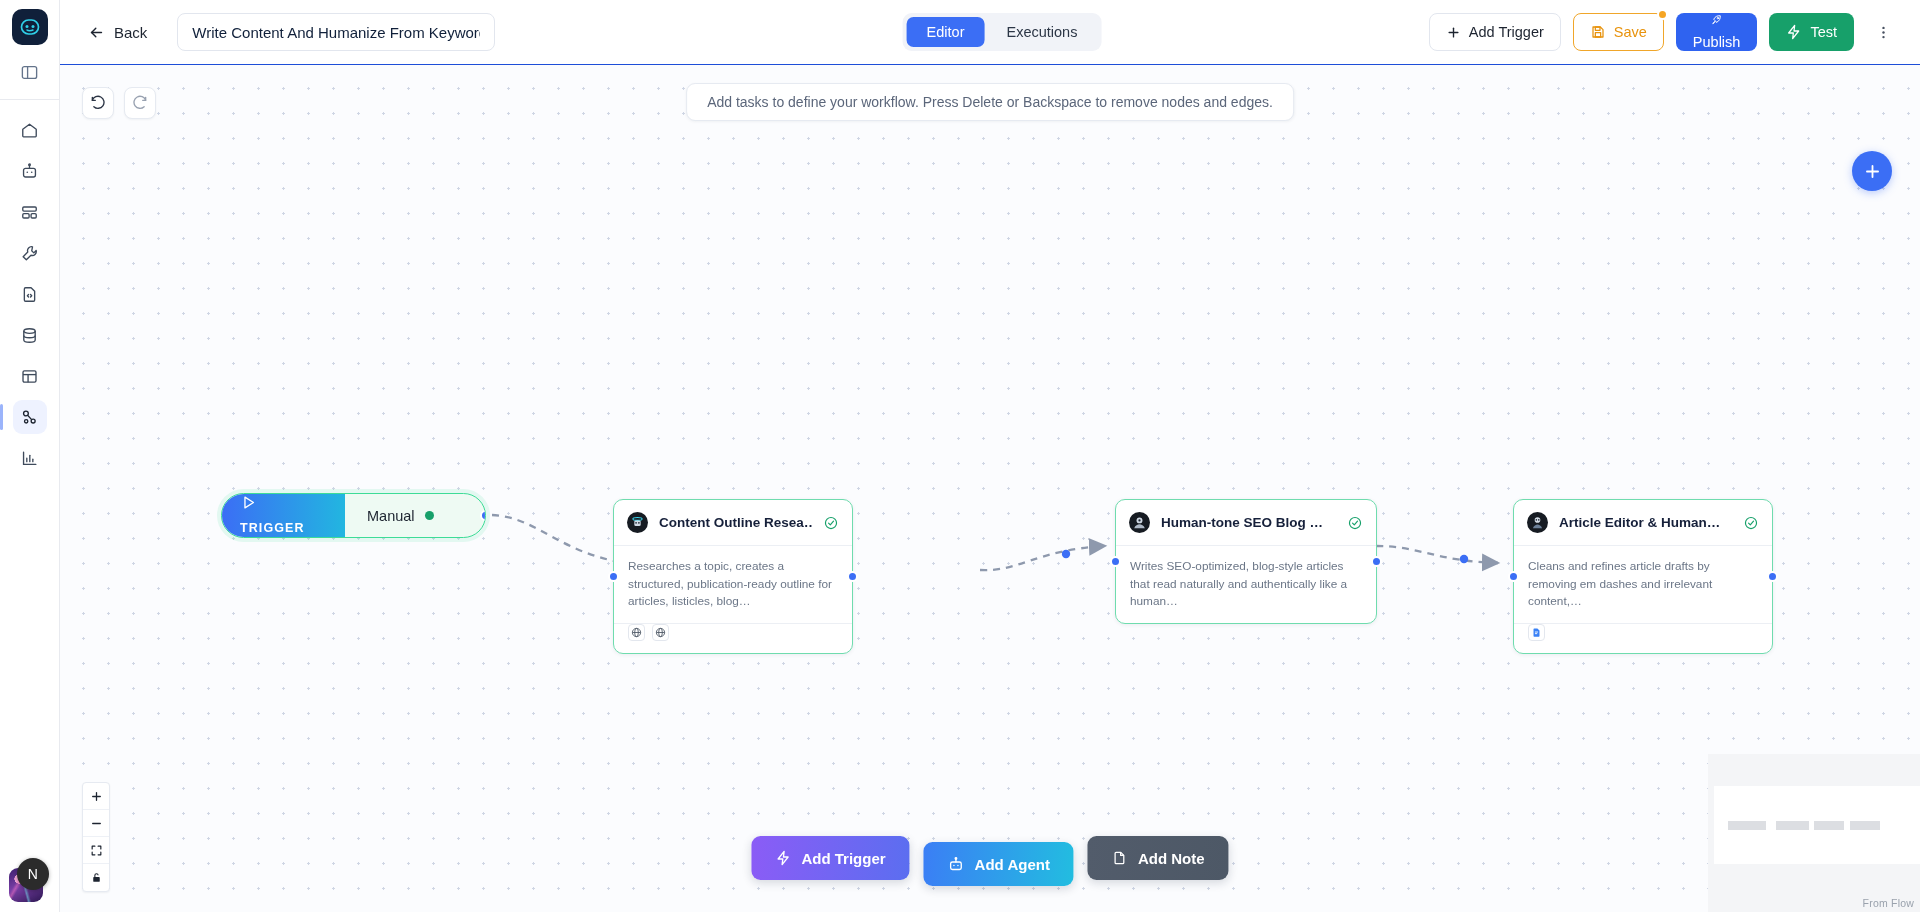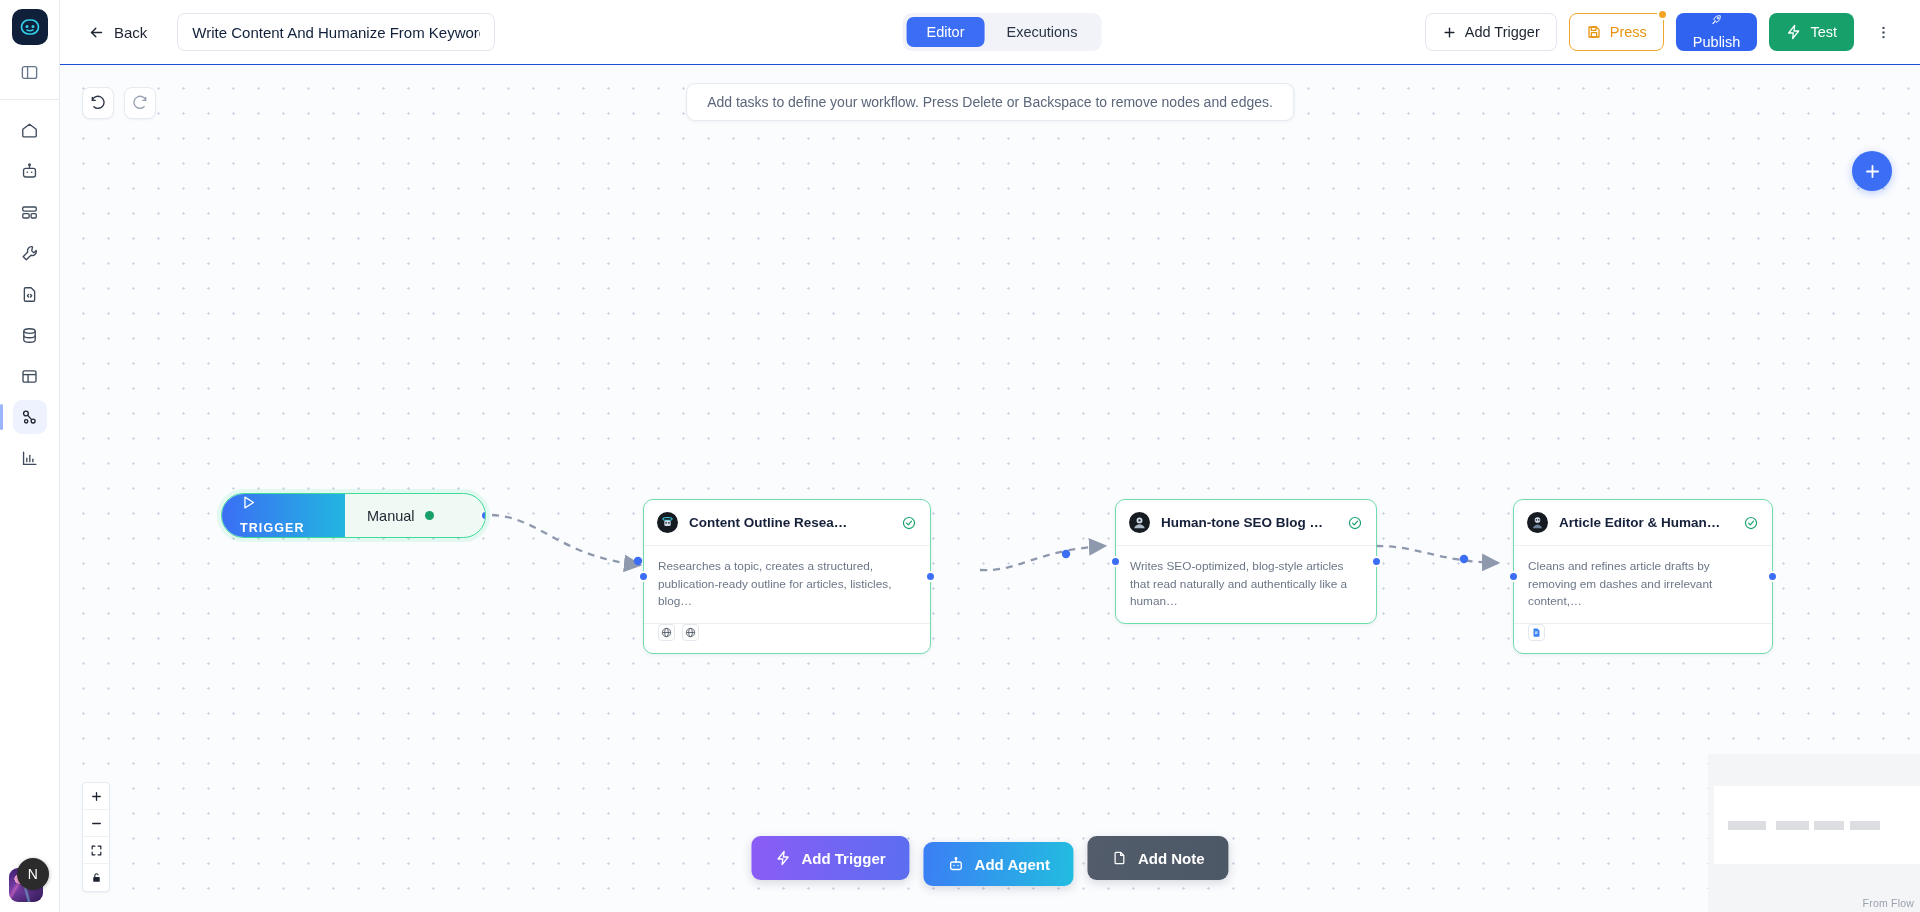--- a/index.html
+++ b/index.html
@@ -378,21 +378,21 @@
           <span>Add Trigger</span>
         </div>
 
         <div class="btn btn-save">
           <span class="dot"></span>
           <svg width="16" height="16" viewBox="0 0 24 24" fill="none" stroke="#e8930d" stroke-width="1.9" stroke-linejoin="round">
             <path d="M4.5 4.5h11L19.5 8.5v11h-15z"></path>
               <rect x="8" y="4.5" width="7" height="5"></rect>
             <rect x="8" y="13" width="8" height="6.5"></rect>
           </svg>
-          <span>Press</span>
+          <span>Save</span>
         </div>
 
         <div class="btn btn-publish">
           <svg width="17" height="17" viewBox="0 0 24 24" fill="none" stroke="#fff" stroke-width="1.9" stroke-linecap="round" stroke-linejoin="round">
             <path d="M8.5 15.5s-3 .3-4 4c3.7-1 4-4 4-4z"></path>
             <path d="M10 14 6.5 10.5C9 5 14 3 19.5 3.5 20 9 18 14 12.5 16.5z"></path>
             <circle cx="14.8" cy="8.3" r="1.5"></circle>
           </svg>
           <span>Publish</span>
         </div>
@@ -465,21 +465,21 @@
             </svg>
             <span>TRIGGER</span>
           </div>
           <div class="trigger-right">
             <span>Manual</span>
             <span class="green-dot"></span>
           </div>
           <div class="handle-tr"></div>
         </div>
 
-        <div class="node" style="left:583px; top:434px; width:288px;">
+        <div class="node" style="left:553px; top:434px; width:240px;">
           <div class="node-head">
             <div class="node-avatar">
               <svg width="17" height="17" viewBox="0 0 24 24">
                 <ellipse cx="12" cy="7" rx="6.5" ry="2" fill="none" stroke="#3dd8ef" stroke-width="1.5"></ellipse>
                 <rect x="7.5" y="9" width="9" height="8" rx="2" fill="#cfd8e3"></rect>
                 <circle cx="10" cy="12.5" r="1.2" fill="#1b2430"></circle>
                   <circle cx="14" cy="12.5" r="1.2" fill="#1b2430"></circle>
               </svg>
             </div>
             <div class="node-title">Content Outline Resea…</div>

